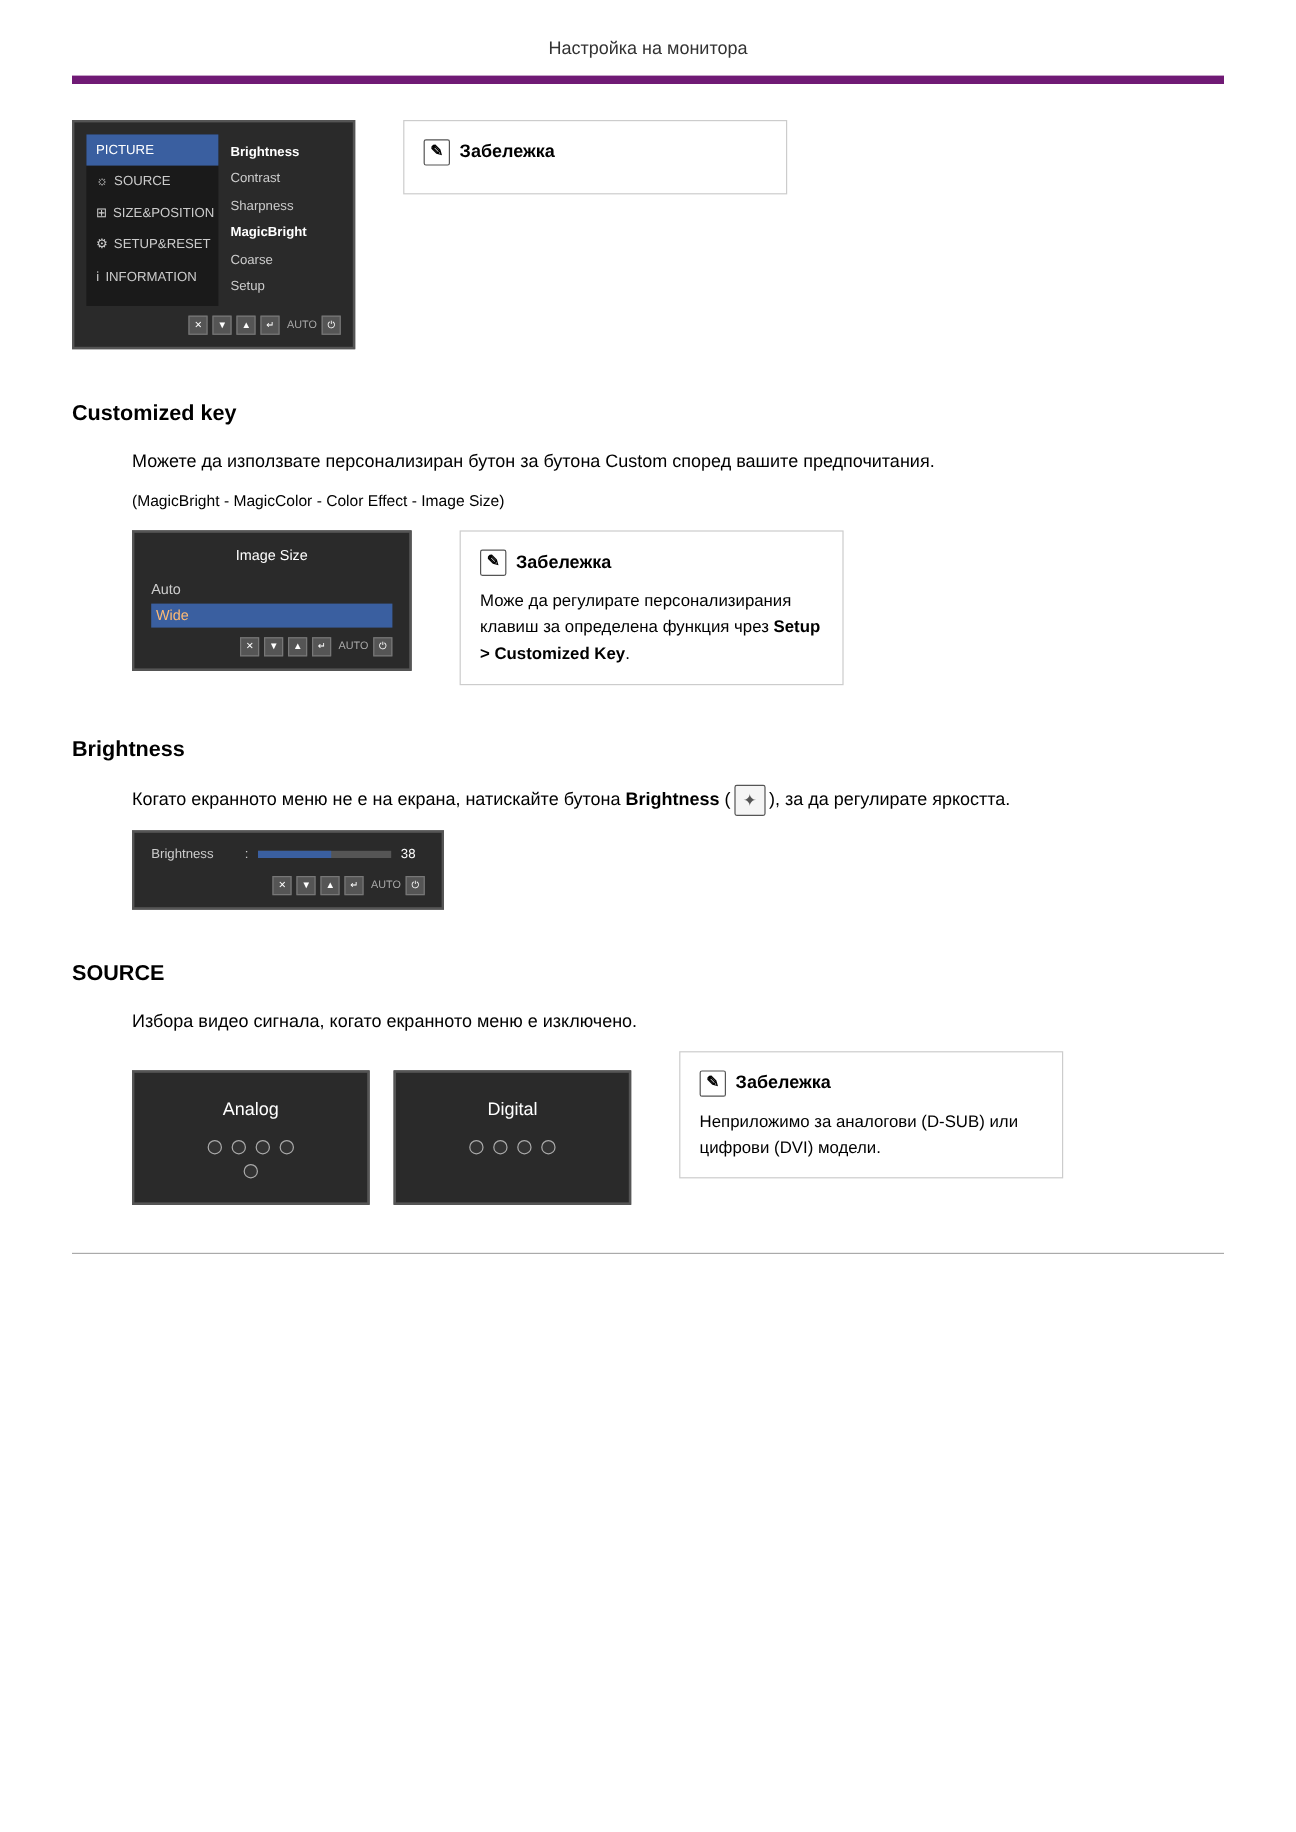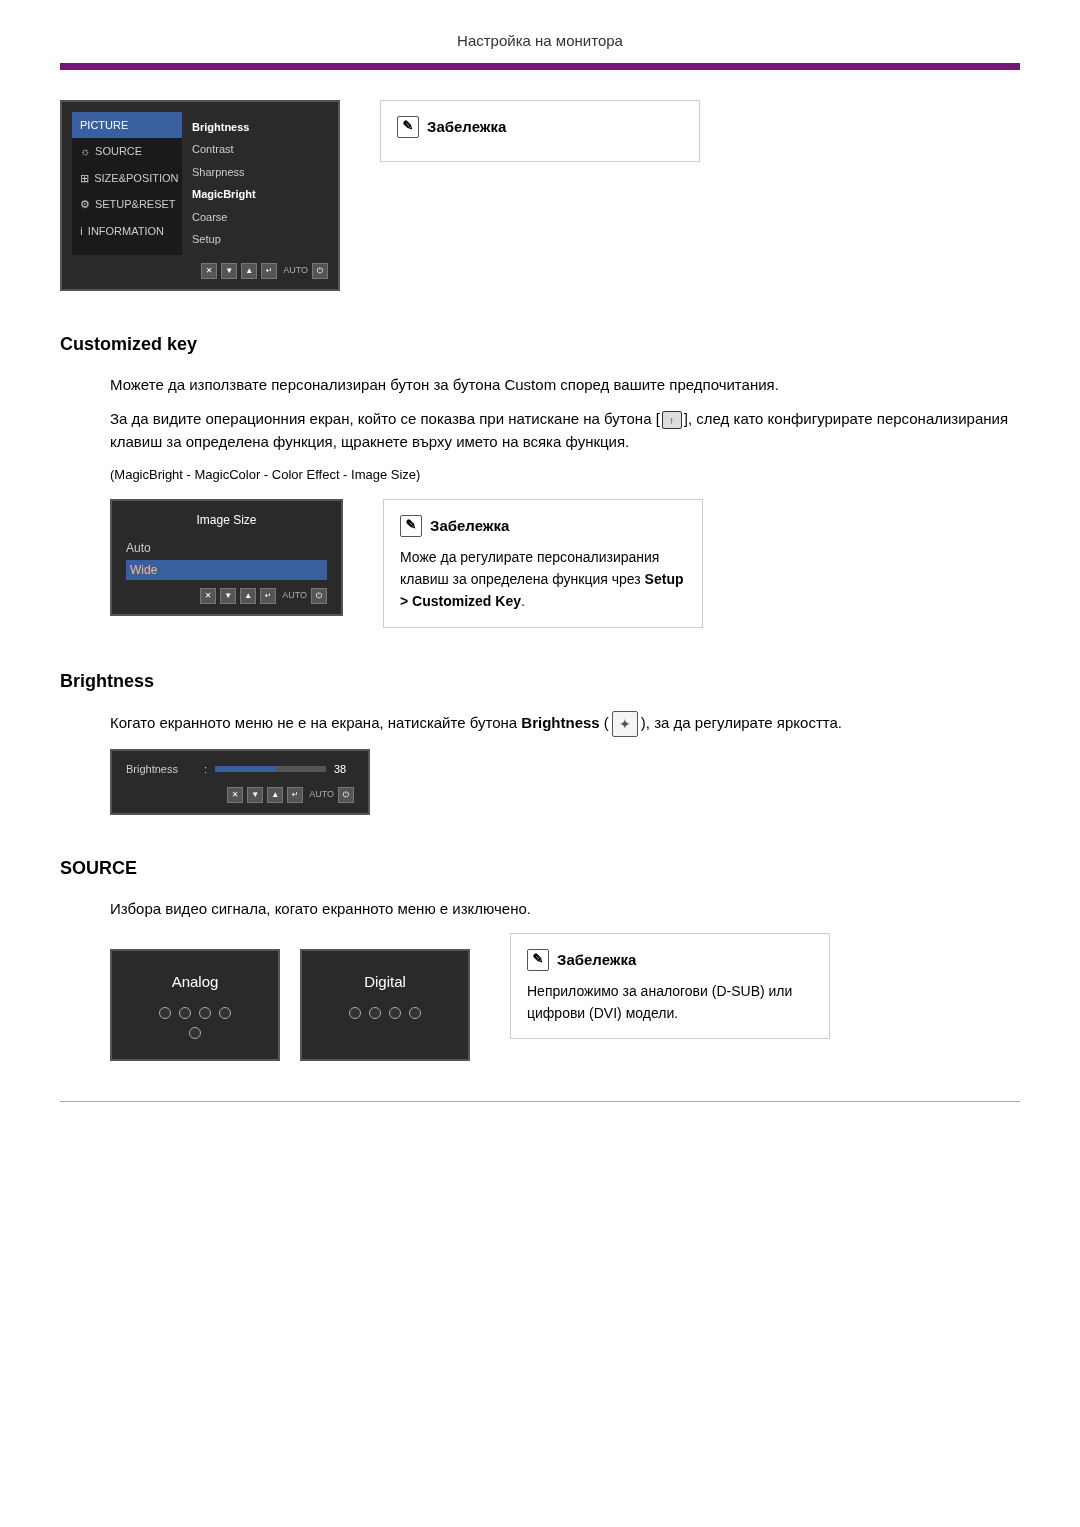--- a/index.html
+++ b/index.html
@@ -83,21 +83,21 @@
       align-items: center;
       justify-content: center;
       font-size: 13px;
     }
 
     
     .monitor-screen {
       background: #2a2a2a;
       border: 2px solid #555;
       padding: 10px;
-      width: 280px;
+      width: 236px;
       font-size: 12px;
       color: #fff;
     }
 
     .monitor-menu {
       display: flex;
       gap: 0;
     }
 
     .menu-left {
@@ -240,21 +240,21 @@
     .signal-screens {
       display: flex;
       gap: 20px;
       margin-top: 16px;
     }
 
     .signal-screen {
       background: #2a2a2a;
       border: 2px solid #555;
       padding: 20px 24px;
-      width: 170px;
+      width: 198px;
       font-size: 13px;
       color: #fff;
       text-align: center;
     }
 
     .signal-screen .signal-title {
       font-size: 15px;
       margin-bottom: 14px;
     }
 
@@ -391,23 +391,20 @@
           </div>
         </div>
       </div>
     </div>
   </div>
 
   <div class="section">
     <div class="section-title">Customized key</div>
     <div class="section-body">
       <p>Можете да използвате персонализиран бутон за бутона Custom според вашите предпочитания.</p>
-      <p>
-        За да видите операционния екран, който се показва при натискане на бутона [<span class="customkey-icon">↑</span>], след като конфигурирате персонализирания клавиш за определена функция, щракнете върху името на всяка функция.
-      </p>
       <p class="sub-label">(MagicBright - MagicColor - Color Effect - Image Size)</p>
 
       <div class="two-col">
         <div class="left">
           <div class="img-size-screen">
             <div class="img-size-title">Image Size</div>
             <div class="img-size-option">Auto</div>
             <div class="img-size-option selected">Wide</div>
             <div class="monitor-controls">
               <div class="ctrl-btn">✕</div>

